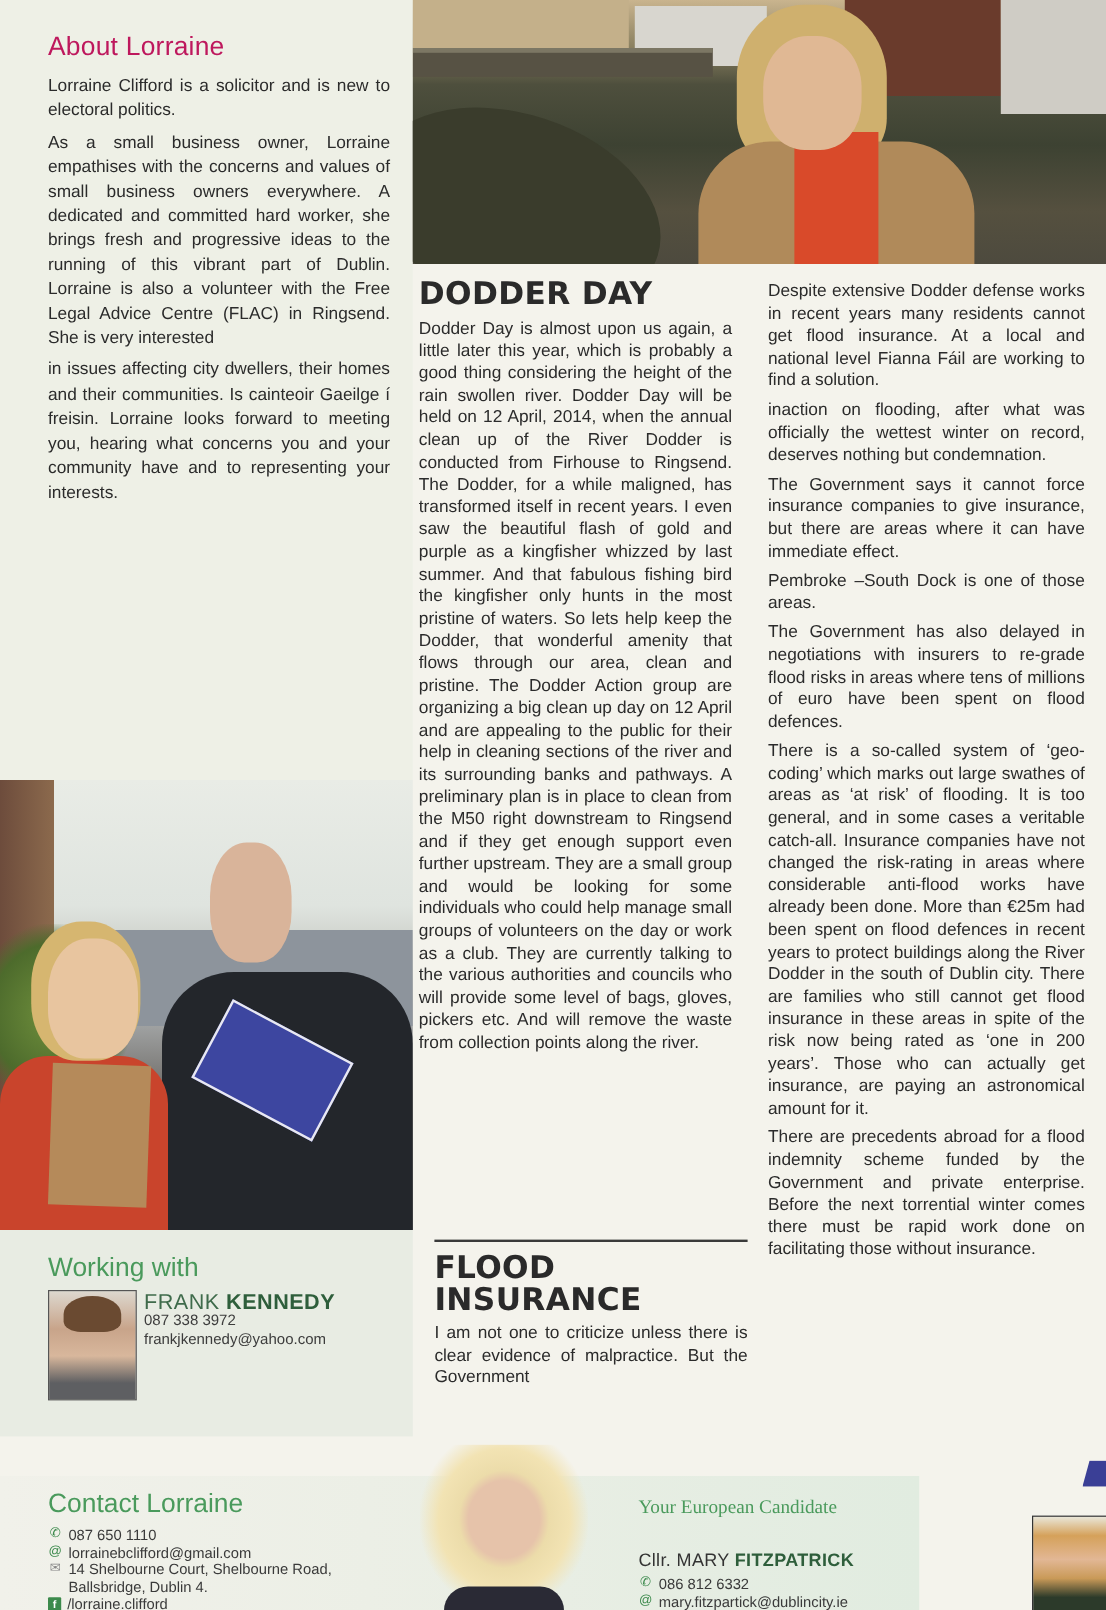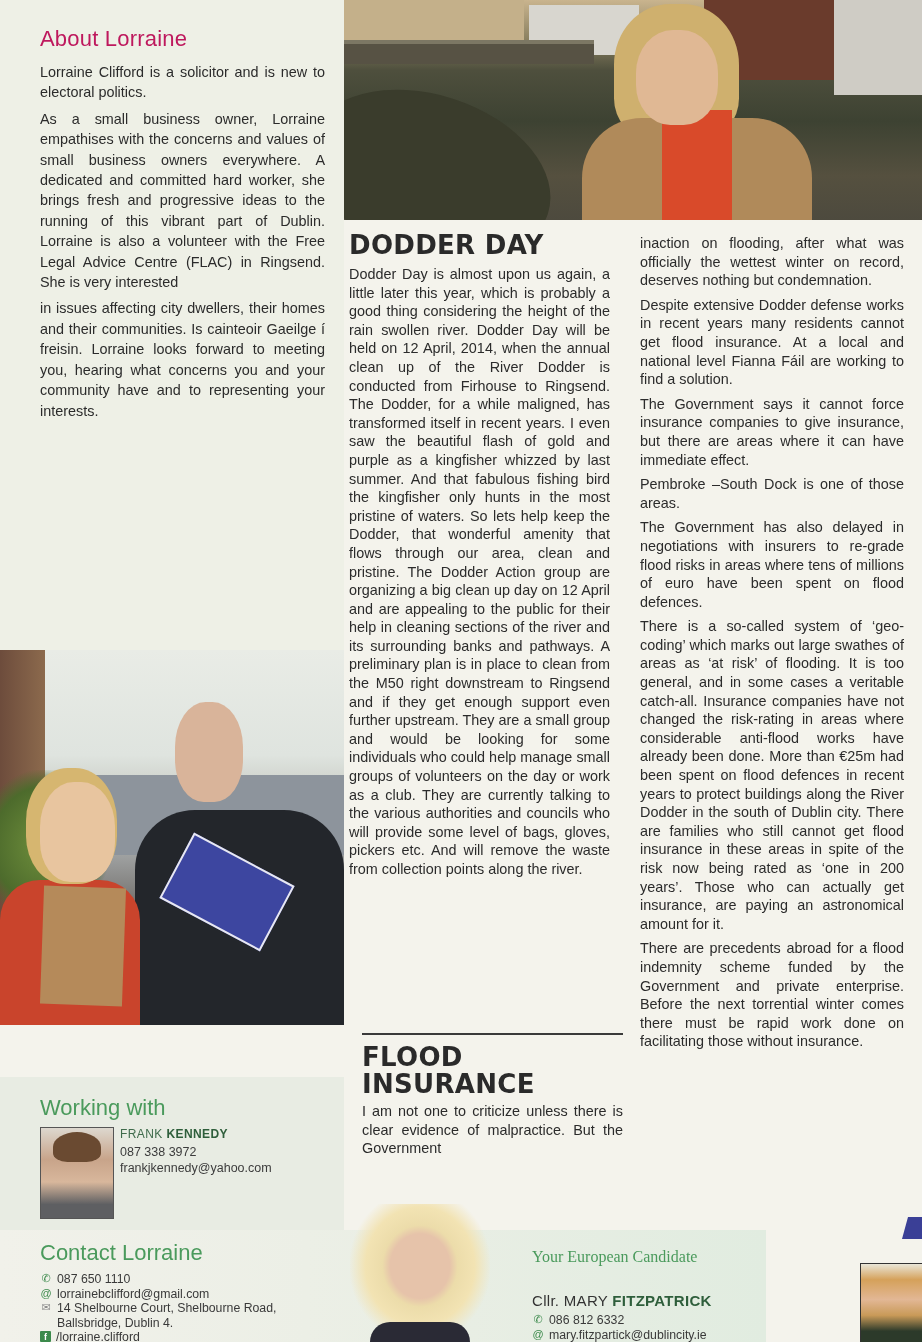--- a/index.html
+++ b/index.html
@@ -38,34 +38,34 @@
   #photo-two .tree { position:absolute; left:0; top:120px; width:110px; height:150px; background:radial-gradient(ellipse at 40% 50%,#6f8f3c 0%,#4d6b2c 55%,rgba(0,0,0,0) 72%); }
   #photo-two .roofs { position:absolute; left:90px; top:125px; width:254px; height:80px; background:#8d949c; }
   #photo-two .woman-jacket { position:absolute; left:0; top:230px; width:140px; height:145px; background:#c9442c; border-radius:40px 40px 0 0; }
   #photo-two .woman-head { position:absolute; left:40px; top:132px; width:75px; height:100px; background:#e8c59f; border-radius:45% 45% 40% 40%; box-shadow:-6px -6px 0 8px #d6b670; }
   #photo-two .clipboard { position:absolute; left:42px; top:237px; width:82px; height:118px; background:#b58a5a; transform:rotate(2deg); }
   #photo-two .man-coat { position:absolute; left:135px; top:160px; width:209px; height:215px; background:#23262b; border-radius:60px 60px 0 0; }
   #photo-two .man-head { position:absolute; left:175px; top:52px; width:68px; height:100px; background:#d9b49a; border-radius:45% 45% 42% 42%; }
   #photo-two .folder { position:absolute; left:170px; top:205px; width:110px; height:70px; background:#3d46a0; transform:rotate(28deg); border:2px solid #e8e8f2; }
 
   #working {
-    left:0; top:1077px; width:344px; height:172px;
+    left:0; top:1025px; width:344px; height:172px;
     background:#e8ece3;
   }
   #working h3 {
     position:absolute; left:40px; top:18px; margin:0;
     font-family:"Liberation Sans", sans-serif; font-weight:normal;
     font-size:22px; color:#4a9a5c;
   }
   #working .mugshot {
     position:absolute; left:40px; top:50px; width:72px; height:90px;
     border:1px solid #555; background:linear-gradient(180deg,#ddd8cf 0%,#c8a48a 35%,#d8b79c 60%,#5e5f62 85%);
   }
   #working .mugshot::before { content:""; position:absolute; left:12px; top:4px; width:48px; height:30px; background:#6a4a31; border-radius:50% 50% 30% 30%; }
-  #working .name { position:absolute; left:120px; top:50px; font-family:"Liberation Sans", sans-serif; font-size:12px; color:#3f6b4b; letter-spacing:0.4px; }
+  #working .name { position:absolute; left:120px; top:50px; font-family:"Liberation Sans", sans-serif; font-size:18px; color:#3f6b4b; letter-spacing:0.4px; }
   #working .name b { color:#2e5e3b; }
   #working .phone, #working .email { position:absolute; left:120px; font-family:"Liberation Sans", sans-serif; font-size:12.5px; color:#3c3c3c; }
   #working .phone { top:68px; }
   #working .email { top:84px; }
 
   
   #photo-top {
     left:344px; top:0; width:578px; height:220px;
     background:linear-gradient(180deg,#c9b48e 0%,#8a8060 18%,#4e4f3d 32%,#3d4232 55%,#55503f 80%,#4d4a3e 100%);
     overflow:hidden;
@@ -200,22 +200,22 @@
 
 <article id="flood" class="abs">
   <h1 class="headline">
     <span>FLOOD</span><br>
     <span>INSURANCE</span>
   </h1>
   <p class="col-text">I am not one to criticize unless there is clear evidence of malpractice. But the Government</p>
 </article>
 
 <div id="right-col" class="abs">
+  <p class="col-text">Despite extensive Dodder defense works in recent years many residents cannot get flood insurance. At a local and national level Fianna Fáil are working to find a solution.</p>
   <p class="col-text">inaction on flooding, after what was officially the wettest winter on record, deserves nothing but condemnation.</p>
-  <p class="col-text">Despite extensive Dodder defense works in recent years many residents cannot get flood insurance. At a local and national level Fianna Fáil are working to find a solution.</p>
   <p class="col-text">The Government says it cannot force insurance companies to give insurance, but there are areas where it can have immediate effect.</p>
   <p class="col-text">Pembroke –South Dock is one of those areas.</p>
   <p class="col-text">The Government has also delayed in negotiations with insurers to re-grade flood risks in areas where tens of millions of euro have been spent on flood defences.</p>
   <p class="col-text">There is a so-called system of ‘geo-coding’ which marks out large swathes of areas as ‘at risk’ of flooding. It is too general, and in some cases a veritable catch-all. Insurance companies have not changed the risk-rating in areas where considerable anti-flood works have already been done. More than €25m had been spent on flood defences in recent years to protect buildings along the River Dodder in the south of Dublin city. There are families who still cannot get flood insurance in these areas in spite of the risk now being rated as ‘one in 200 years’. Those who can actually get insurance, are paying an astronomical amount for it.</p>
   <p class="col-text">There are precedents abroad for a flood indemnity scheme funded by the Government and private enterprise. Before the next torrential winter comes there must be rapid work done on facilitating those without insurance.</p>
 </div>
 
 <footer id="footer" class="abs">
   <div id="contact">
     <h3>Contact Lorraine</h3>

